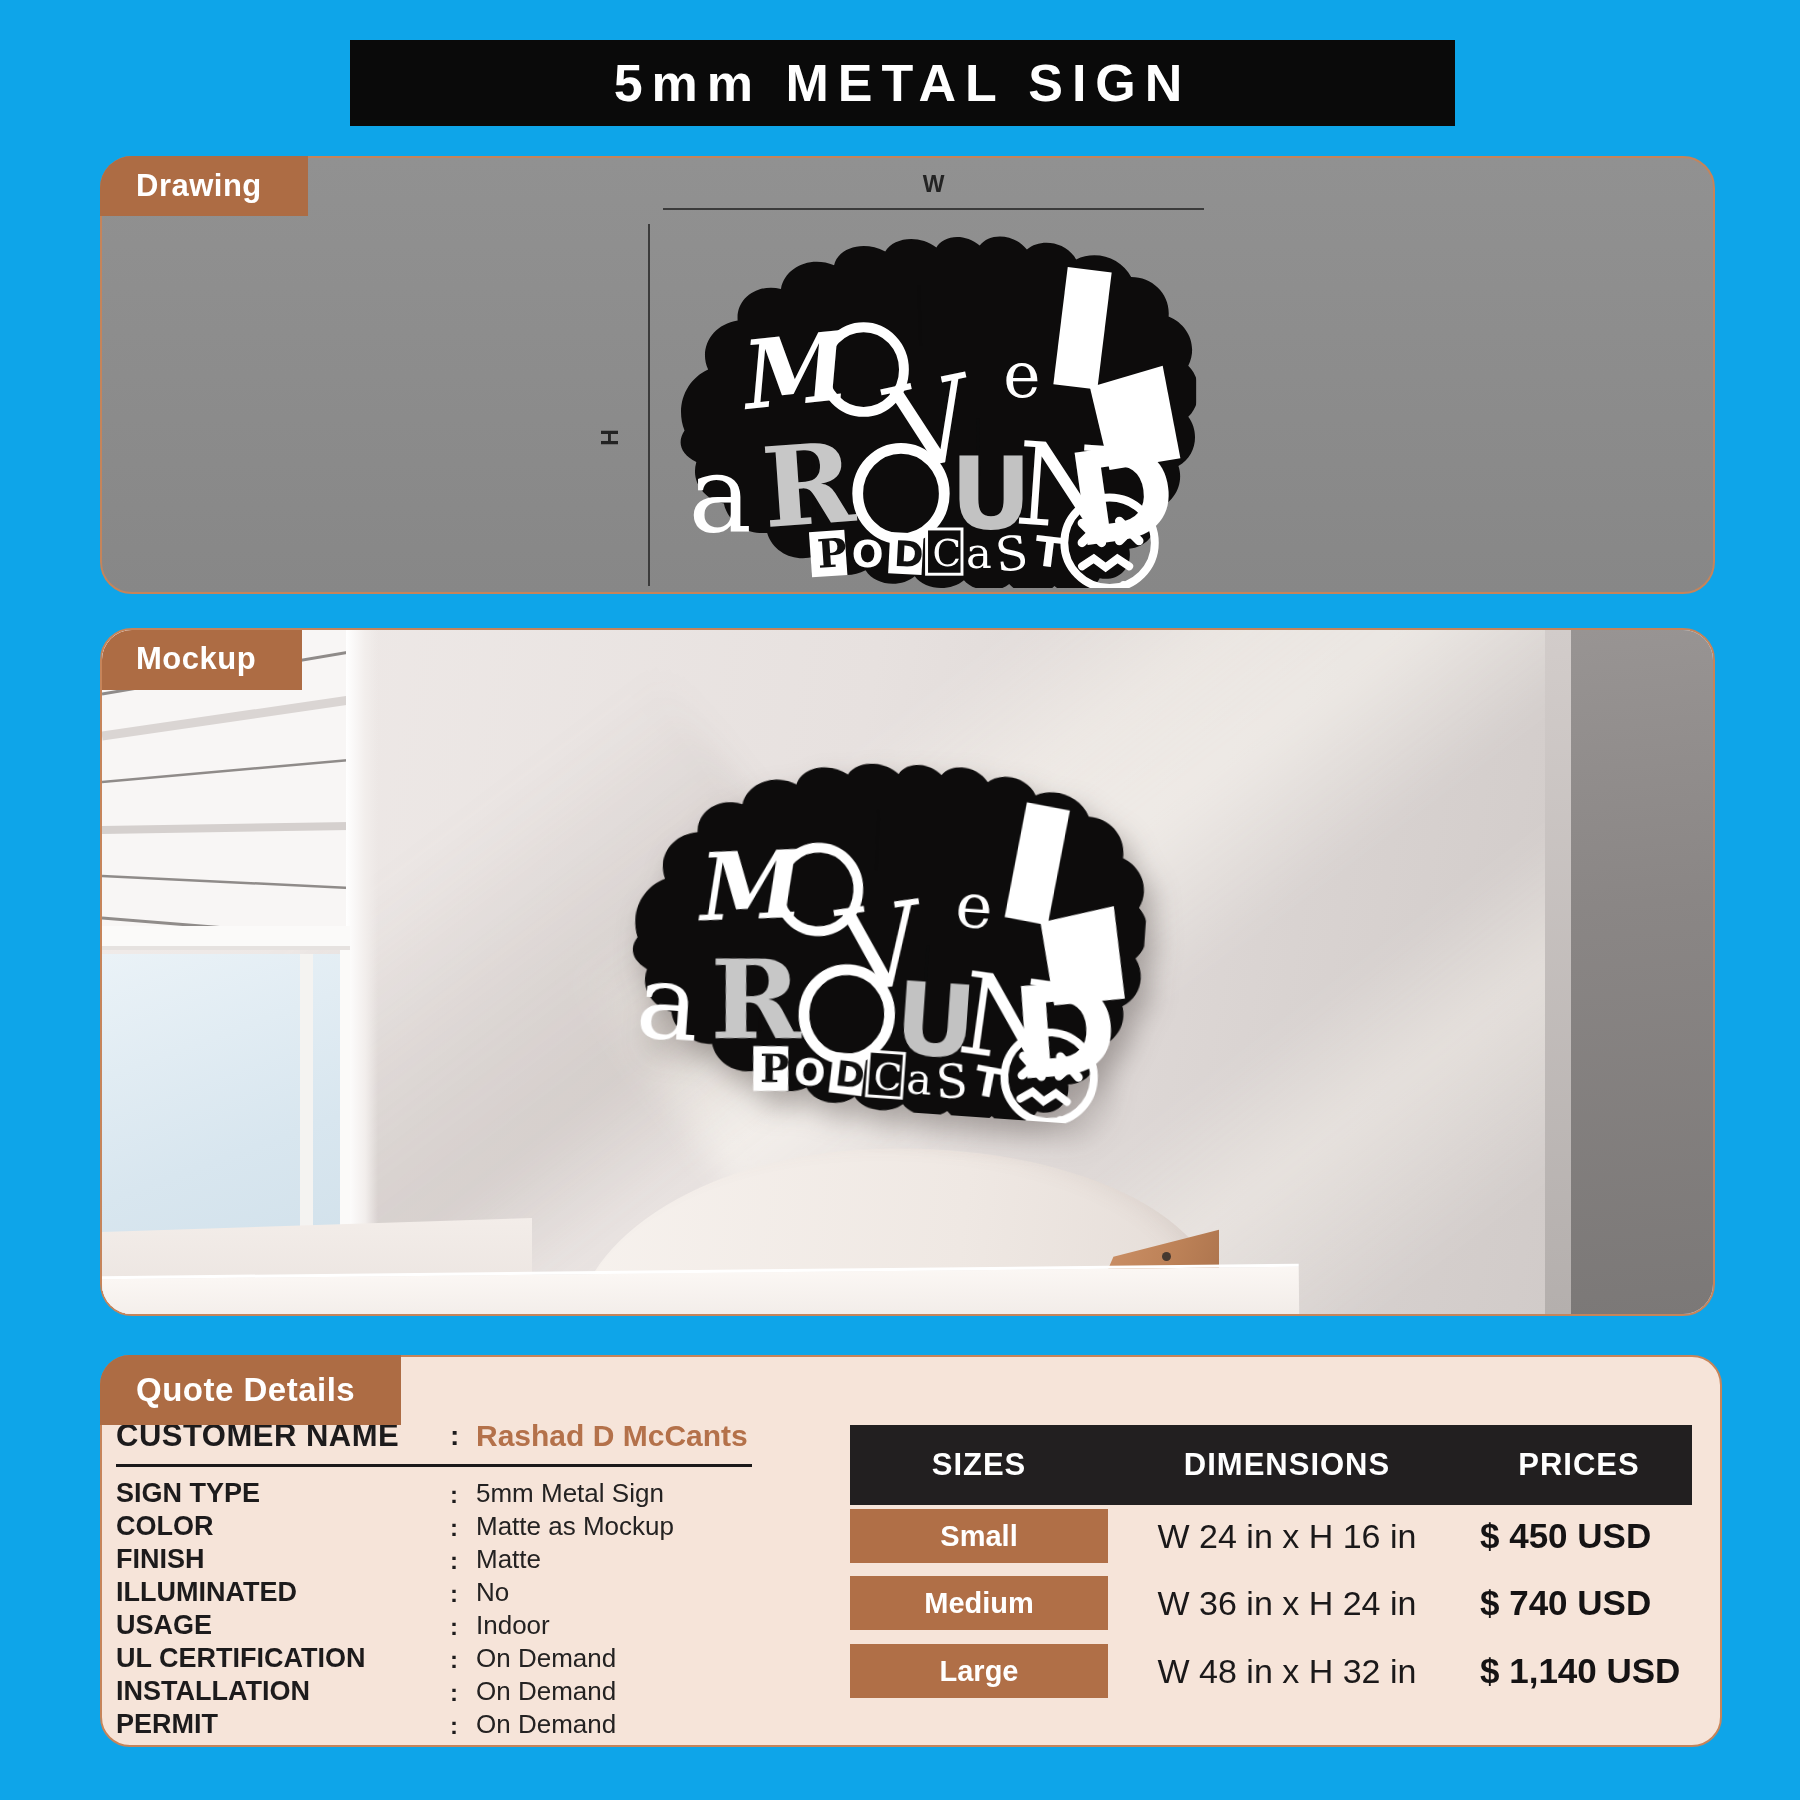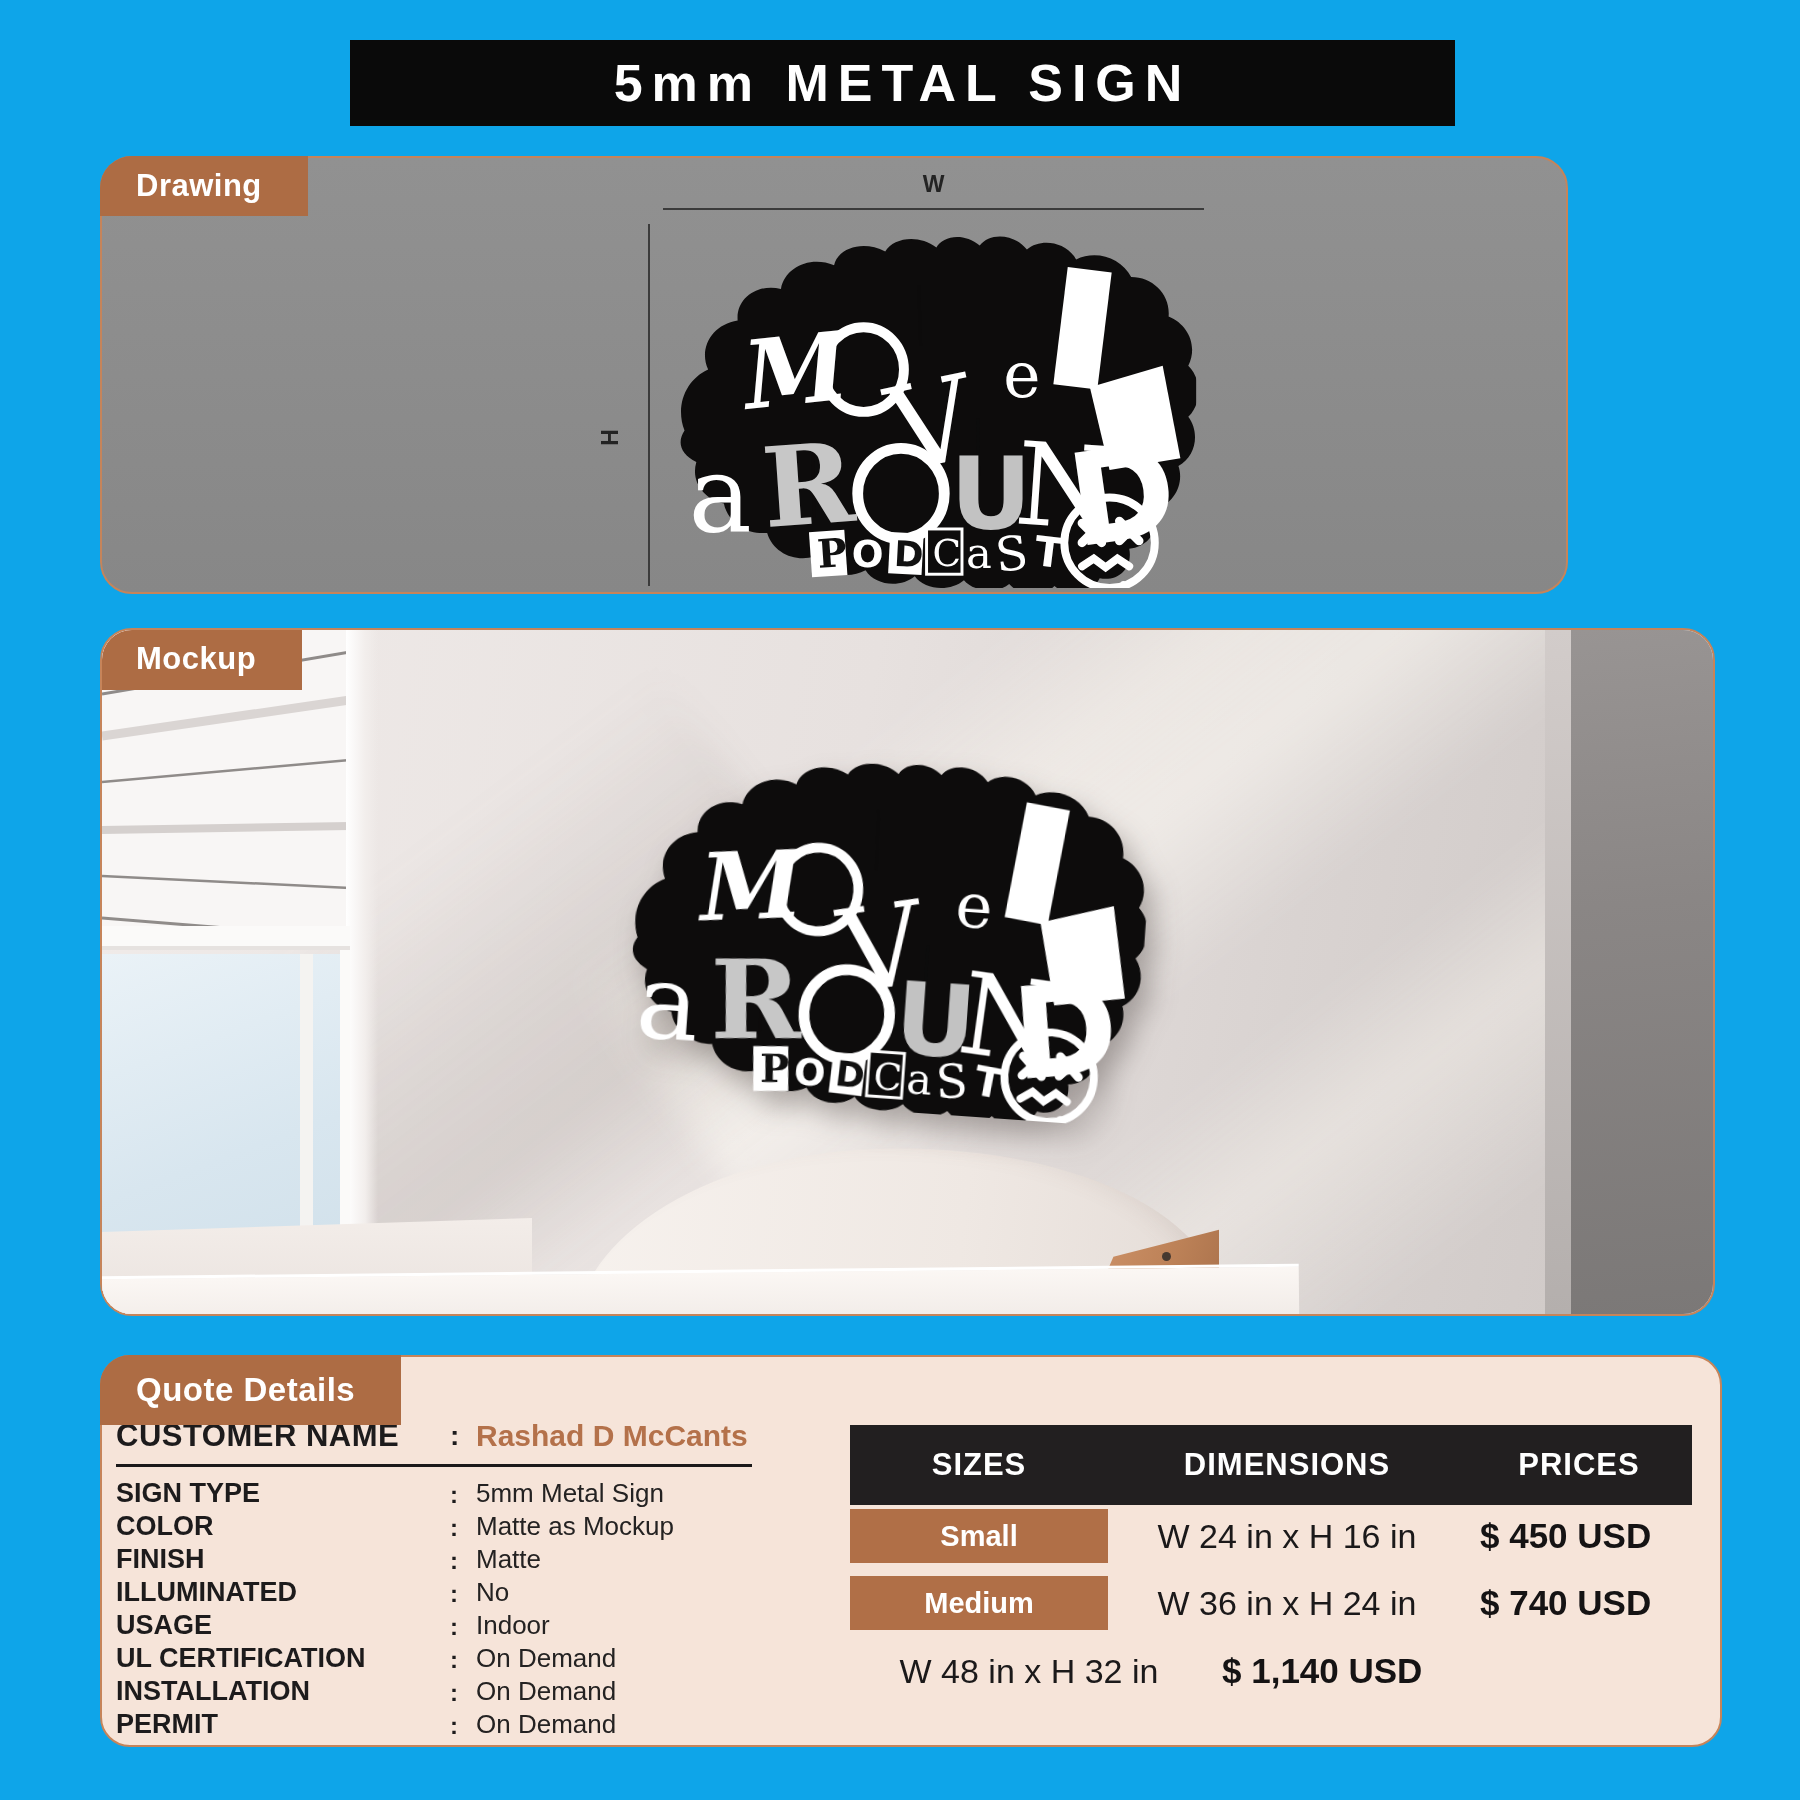--- a/index.html
+++ b/index.html
@@ -11,21 +11,21 @@
     background:#0a0a0a; display:flex; align-items:center; justify-content:center; }
   .title-bar h1 { color:#ffffff; font-size:52px; font-weight:bold; letter-spacing:9px; }
 
   
   .panel { position:absolute; left:100px; border:2px solid #c6845a; border-radius:32px; }
   .tab { position:absolute; left:-2px; top:-2px; background:#ad6c44; color:#fff;
     font-weight:bold; display:flex; align-items:center; padding:0 46px 0 36px;
     border-radius:32px 0 0 0; z-index:20; }
   .tab span { font-size:31px; letter-spacing:0.5px; }
 
-  .drawing-panel { top:156px; width:1468px; height:438px;
+  .drawing-panel { top:156px; width:1615px; height:438px;
     background:linear-gradient(#919191,#878787); }
   .drawing-panel .tab { height:60px; }
 
   .mockup-panel { top:628px; width:1615px; height:688px; background:#e5dfdd; overflow:hidden; }
   .mockup-panel .tab { height:62px; }
 
   .quote-panel { top:1355px; width:1622px; height:392px; background:#f6e4d9; border-radius:30px; }
   .quote-panel .tab { height:70px; border-radius:30px 0 0 0; }
   .quote-panel .tab span { font-size:33px; }
 
@@ -284,19 +284,20 @@
         <span class="chip">Small</span>
         <span class="dims">W 24 in x H 16 in</span>
         <span class="price">$ 450 USD</span>
       </div>
       <div class="p-row p-row-2">
         <span class="chip">Medium</span>
         <span class="dims">W 36 in x H 24 in</span>
         <span class="price">$ 740 USD</span>
       </div>
       <div class="p-row p-row-3">
+        <span class="chip">Large</span>
         <span class="dims">W 48 in x H 32 in</span>
         <span class="price">$ 1,140 USD</span>
       </div>
     </div>
   </section>
 
 </div>
 
 </body></html>

